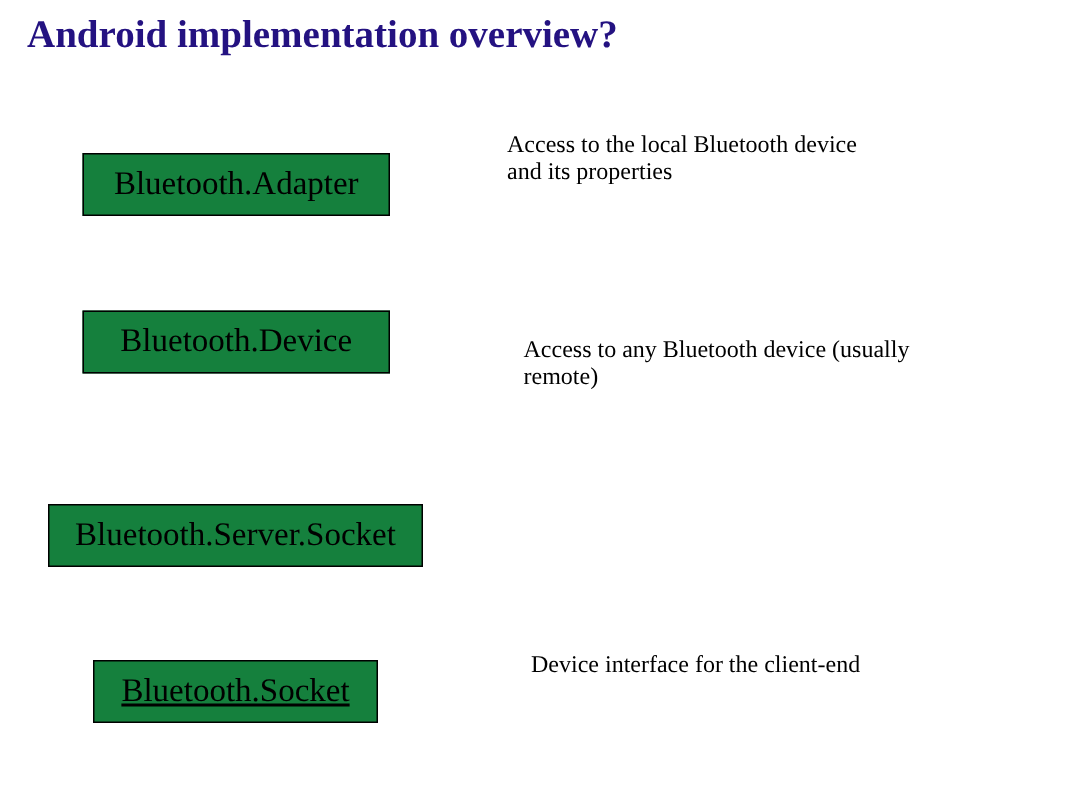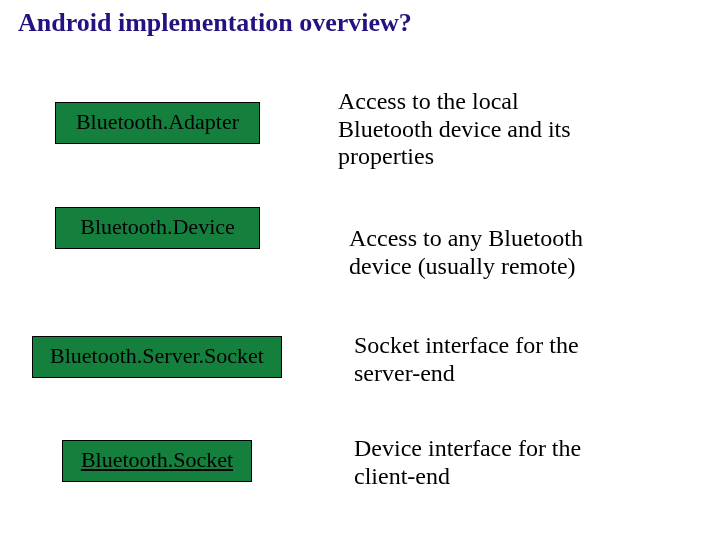--- a/index.html
+++ b/index.html
@@ -30,21 +30,21 @@
   .box {
     position: absolute;
     background: #15803d;
     border: 1.5px solid #000;
     text-align: center;
     font-size: 22px;
     padding: 6px 0 8px 0;
   }
   .desc {
     position: absolute;
-    font-size: 24px;
+    font-size: 16px;
     line-height: 1.15;
     max-width: 260px;
   }
 </style>
 </head>
 <body>
 
 <div class="slide">
   <div class="title">Android implementation overview?</div>
 
@@ -54,19 +54,18 @@
   <div class="desc" style="left:338px; top:88px;">Access to the local Bluetooth device and its properties</div>
 
   <div class="box" style="left:55px; top:207px; width:205px;text-align:center;">
     <span>Bluetooth.Device</span>
   </div>
   <div class="desc" style="left:338px; top:225px;margin-left:11px;">Access to any Bluetooth device (usually remote)</div>
 
   <div class="box" style="left:32px; top:336px; width:250px;">
     <span>Bluetooth.Server.Socket</span>
   </div>
-  <div class="desc" style="left:354px; top:332px;">Socket interface for the server-end</div>
 
   <div class="box" style="left:62px; top:440px; width:190px;text-decoration:underline;">
     <span>Bluetooth.Socket</span>
   </div>
   <div class="desc" style="left:354px; top:435px;">Device interface for the client-end</div>
 </div>
 
 </body></html>

